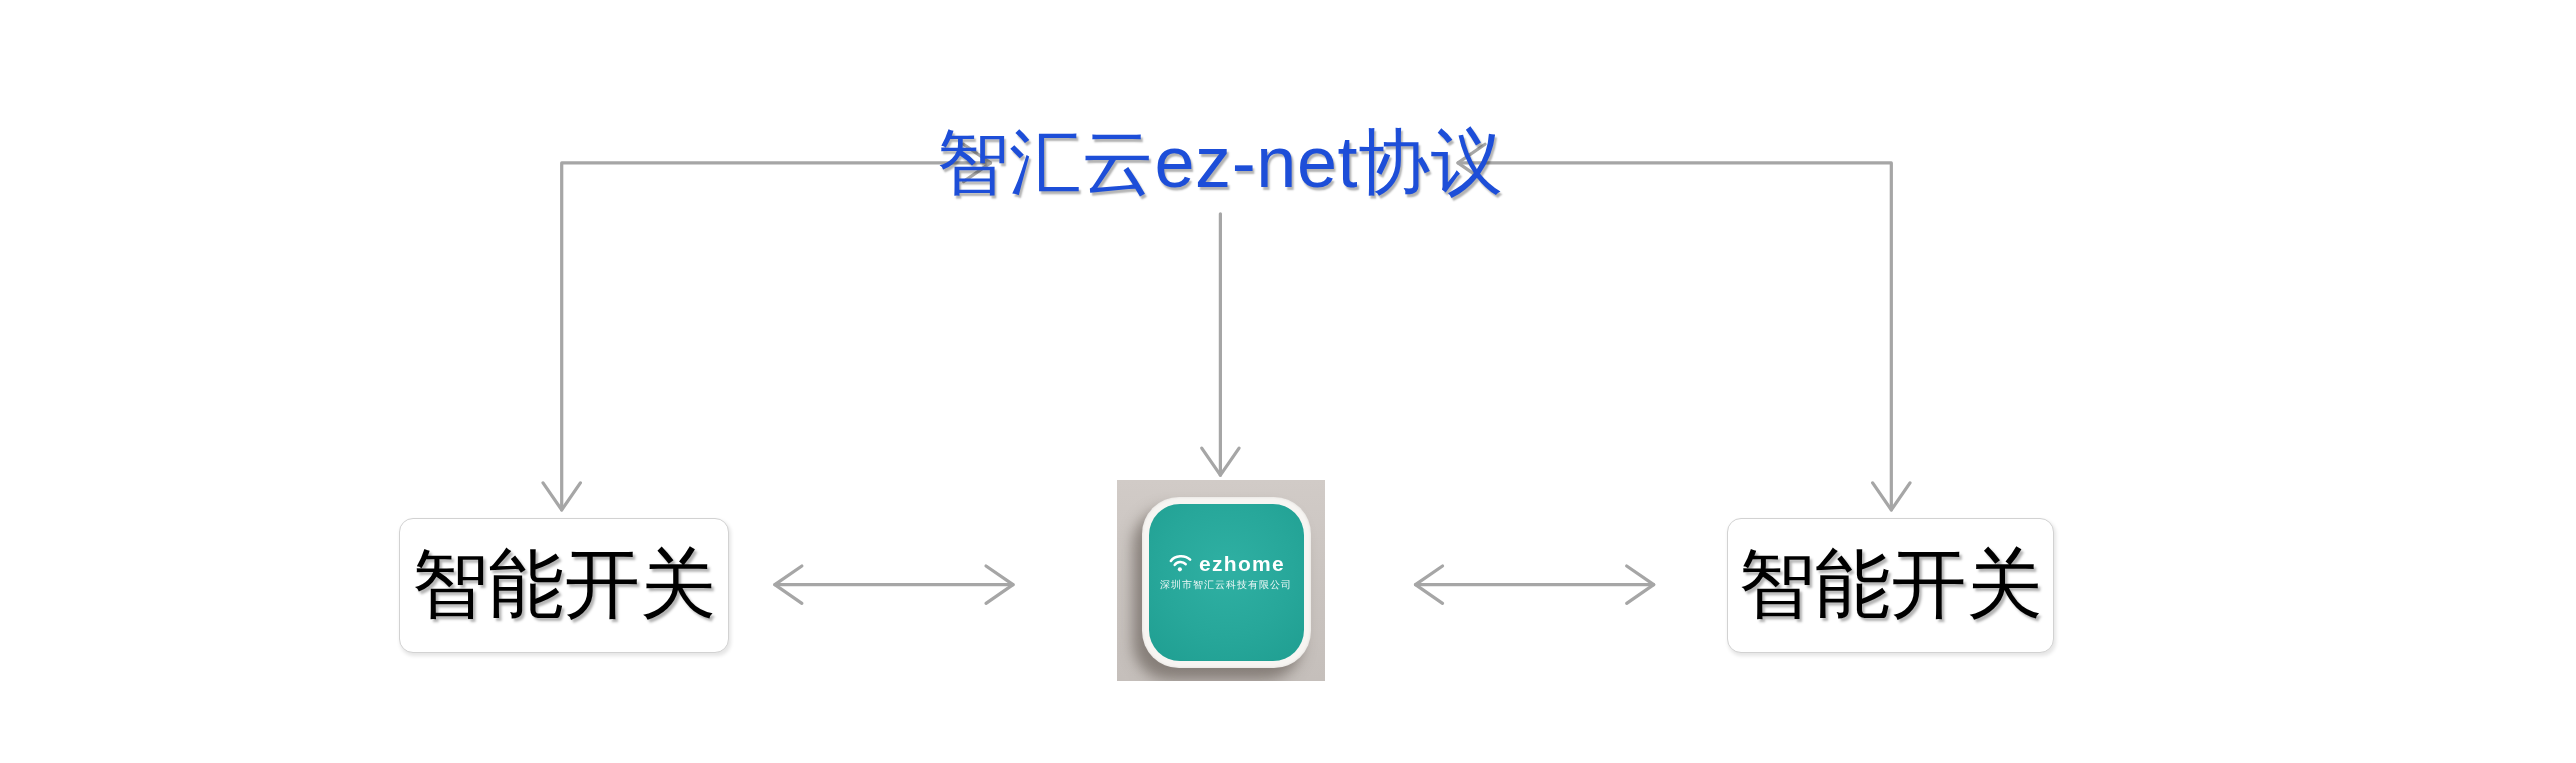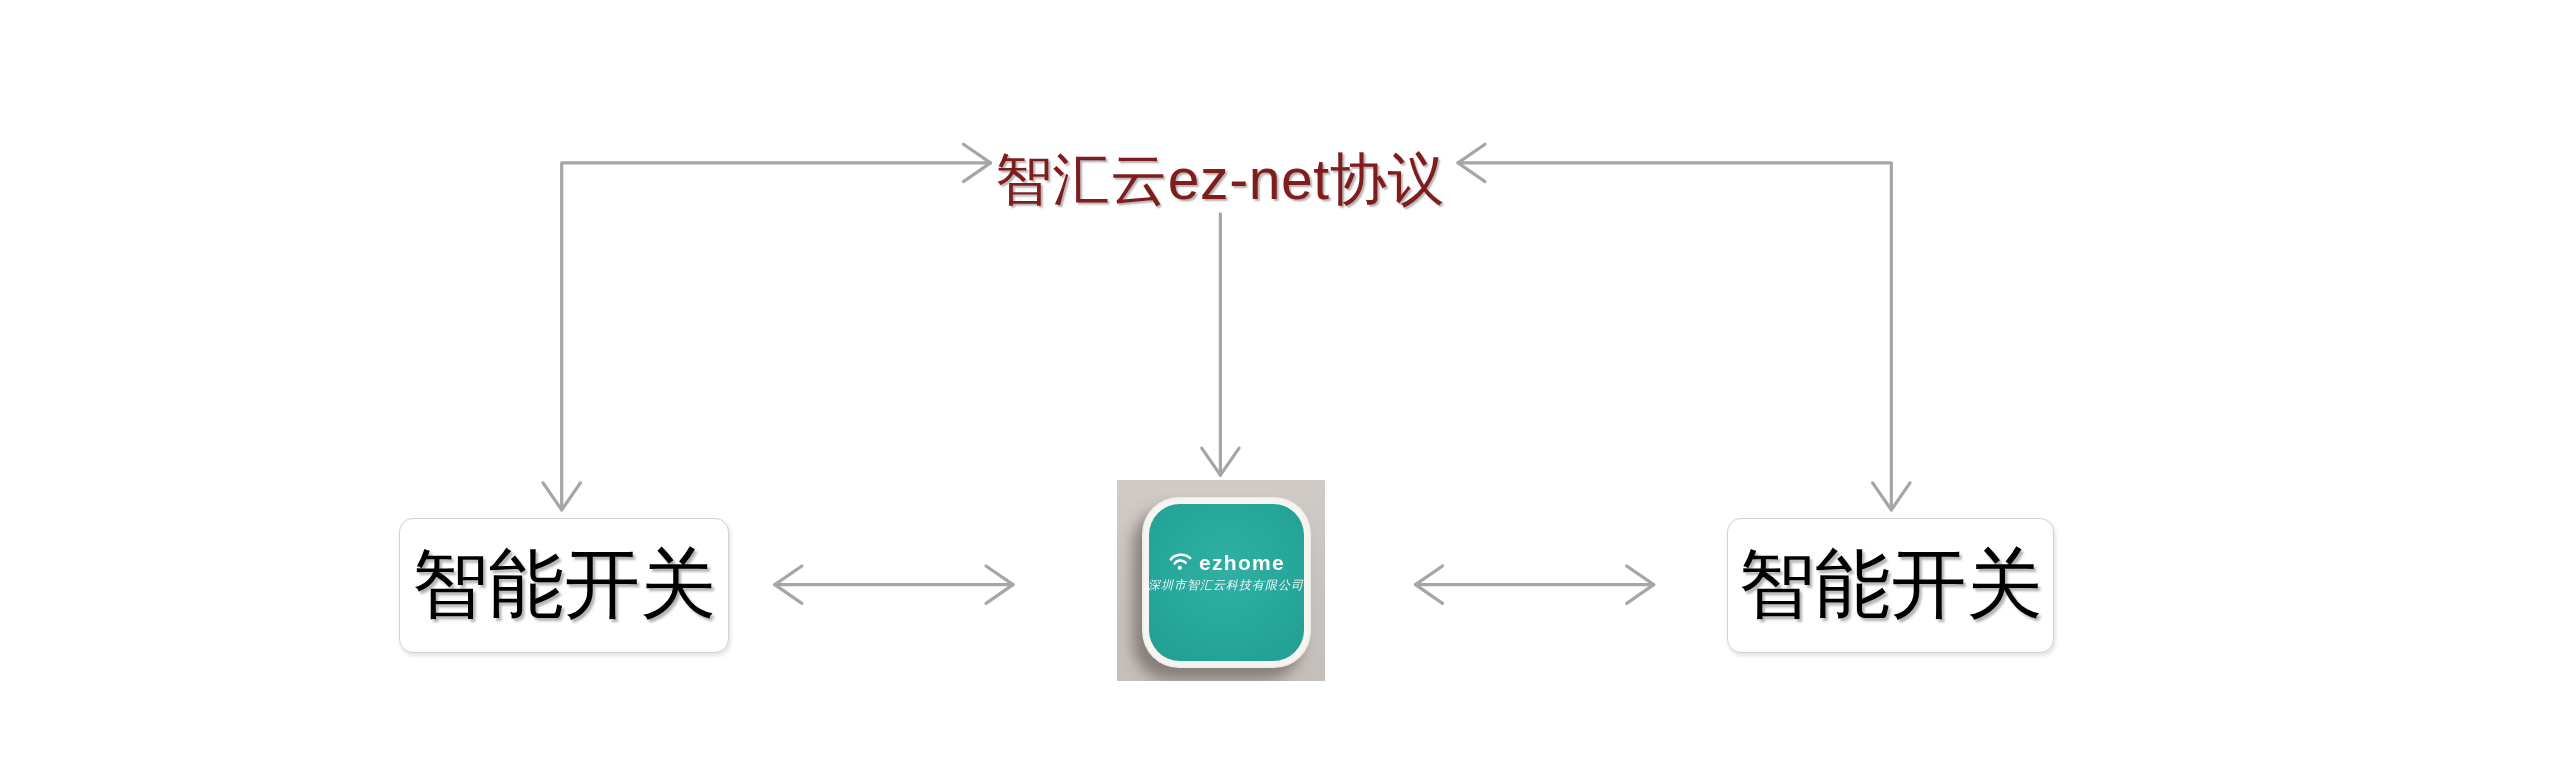--- a/index.html
+++ b/index.html
@@ -29,24 +29,24 @@
     fill: none;
     stroke: #a6a6a6;
     stroke-width: 5;
     stroke-linecap: round;
     stroke-linejoin: round;
   }
   
   .diagram-title {
     position: absolute;
     left: 1220px;
-    top: 180px;
+    top: 163px;
     transform: translate(-50%, -50%);
-    font-size: 57px;
-    color: #7f1d1d;
+    font-size: 72px;
+    color: #1d4ed8;
     white-space: nowrap;
     text-shadow: 1.9px 2.6px 1.9px rgba(0,0,0,0.30);
     letter-spacing: 0.6px;
   }
   
   .node-box {
     position: absolute;
     width: 328px;
     height: 133px;
     background: #ffffff;
@@ -108,25 +108,24 @@
     align-items: center;
     gap: 5px;
   }
   .brand-text {
     font-size: 21px;
     font-weight: 700;
     letter-spacing: 1.3px;
     line-height: 1;
   }
   .company-text {
-    font-size: 12px;
+    font-size: 10px;
     letter-spacing: 1px;
     color: rgba(255,255,255,0.92);
     white-space: nowrap;
-    font-style: italic;
   }
 </style>
 </head>
 <body>
 
 <div class="stage">
 
   <svg class="connectors" viewBox="0 0 4000 1185" xmlns="http://www.w3.org/2000/svg" aria-hidden="true">
 
     <g>

